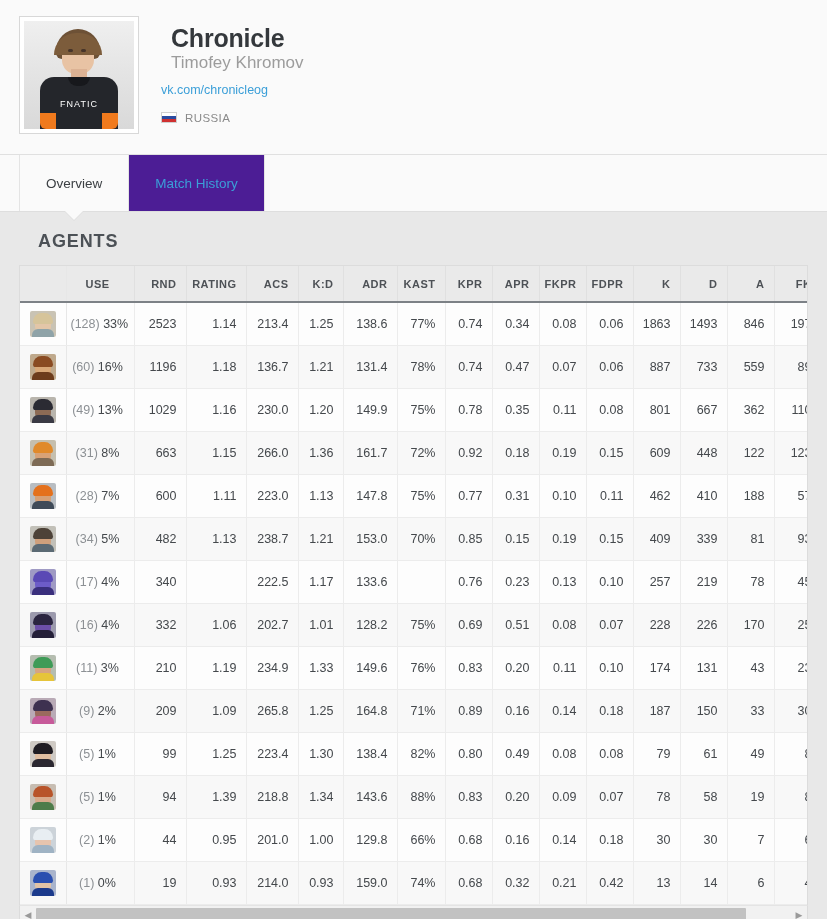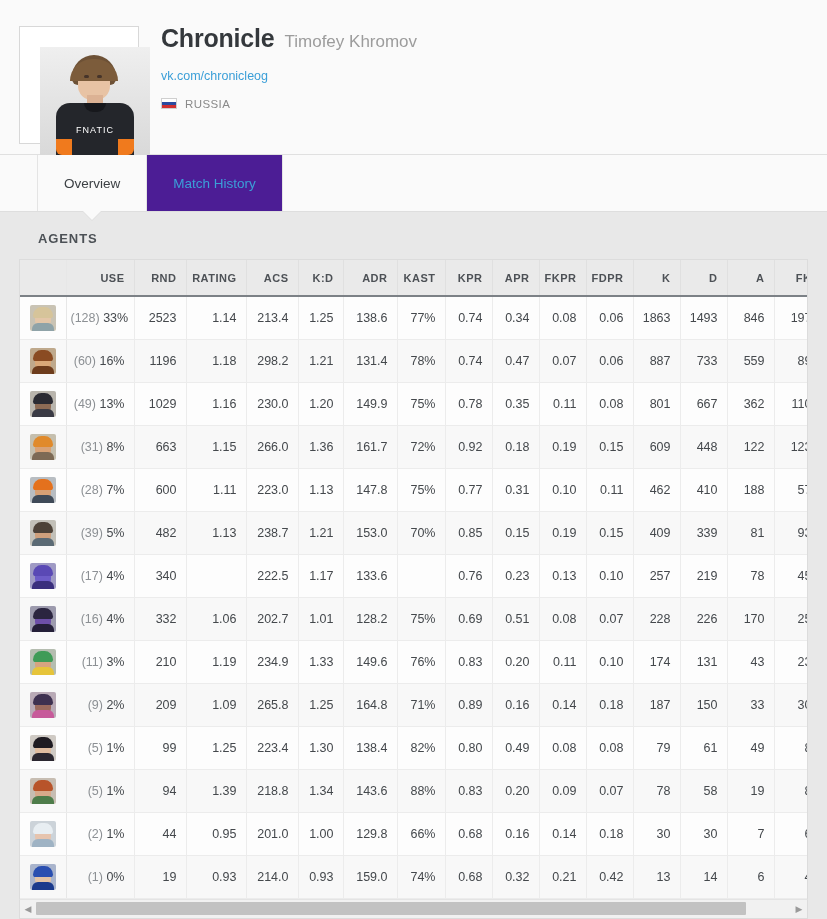--- a/index.html
+++ b/index.html
@@ -30,25 +30,25 @@
     height: 155px;
     box-sizing: border-box;
     display: flex;
     align-items: flex-start;
     border-bottom: 1px solid #e0e0e0;
   }
   .avatar-box {
     width: 120px;
     height: 118px;
     margin-left: 19px;
-    margin-top: 12px;
+    margin-top: 2px;
     border: 1px solid #d8d8d8;
     background: #ffffff;
     box-sizing: border-box;
-    padding: 20px;
+    padding: 4px;
     flex: none;
   }
   .avatar-img {
     width: 110px;
     height: 108px;
     background: #dcdcdc;
     position: relative;
     overflow: hidden;
   }
   
@@ -97,21 +97,22 @@
     font-family: "Liberation Sans", sans-serif; line-height: 10px;
   }
 
   .id-block {
     margin-left: 22px;
     padding-top: 10px;
   }
   .name-row {
     display: flex;
     align-items: baseline;
-    margin-bottom: 15px;
+    margin-bottom: 9px;
+    flex-direction: column;
   }
   .nick {
     font-size: 25px;
     font-weight: bold;
     color: #34383c;
     letter-spacing: -0.2px;
   }
   .realname {
     font-size: 17px;
     color: #9c9c9c;
@@ -160,21 +161,21 @@
     align-items: center;
     justify-content: center;
     padding: 0 26px;
     font-size: 13.5px;
     color: #3b9fd8;
     border-right: 1px solid #e4e4e4;
     cursor: pointer;
     position: relative;
     background: #4c1d95;
   }
-  .tab:first-child { border-left: 1px solid #e4e4e4; margin-left: 37px; justify-content: flex-end; }
+  .tab:first-child { border-left: 1px solid #e4e4e4; margin-left: 19px; justify-content: flex-end; }
   .tab.active { color: #3c4044; background: #fafafa; }
   .tab-caret {
     position: absolute;
     left: 50%;
     bottom: -9px;
     margin-left: -9px;
     width: 0; height: 0;
     border-left: 9px solid transparent;
     border-right: 9px solid transparent;
     border-top: 9px solid #fafafa;
@@ -185,21 +186,21 @@
   .agents-wrap {
     padding: 0;
   }
   .agents-head {
     display: flex;
     align-items: center;
     justify-content: space-between;
     padding: 19px 19px 13px 38px;
   }
   .agents-title {
-    font-size: 13px;
+    font-size: 18px;
     letter-spacing: 0.9px;
     color: #4c5156;
     font-weight: bold;
   }
   .past-filter {
     display: flex;
     align-items: center;
     font-size: 11.5px;
     color: #5f6469;
   }
@@ -249,21 +250,21 @@
     border-right: 1px solid #e0e0e0;
     border-bottom: 2px solid #7c8186;
     height: 36px;
     box-sizing: border-box;
   }
   table.agents th.c-icon,
   table.agents td.c-icon {
     width: 46px;
     border-right: 1px solid #e7e7e7;
   }
-  table.agents th.c-use, table.agents td.c-use { width: 68px; }
+  table.agents th.c-use, table.agents td.c-use { width: 68px; text-align: center; }
   table.agents th.c-rnd, table.agents td.c-rnd { width: 52px; }
   table.agents th.c-rating, table.agents td.c-rating { width: 60px; }
   table.agents th.c-acs, table.agents td.c-acs { width: 52px; }
   table.agents th.c-kd, table.agents td.c-kd { width: 45px; }
   table.agents th.c-adr, table.agents td.c-adr { width: 54px; }
   table.agents th.c-kast, table.agents td.c-kast { width: 48px; }
   table.agents th.c-num, table.agents td.c-num { width: 47px; }
 
   table.agents td {
     text-align: right;
@@ -445,21 +446,21 @@
               <td class="c-num">1863</td>
               <td class="c-num">1493</td>
               <td class="c-num">846</td>
               <td class="c-num">197</td>
             </tr>
             <tr>
               <td class="c-icon"><span class="agent-ico" style="background: rgb(191, 169, 140);"><span class="face" style="background:#d9a878"></span><span class="hair" style="background:#8a4b22"></span><span class="body" style="background:#6d3c1c"></span></span></td>
               <td class="c-use"><span class="use-count">(60)</span> <span class="use-pct">16%</span></td>
               <td class="c-rnd">1196</td>
               <td class="c-rating">1.18</td>
-              <td class="c-acs">298.2</td>
+              <td class="c-acs">136.7</td>
               <td class="c-kd">1.21</td>
               <td class="c-adr">131.4</td>
               <td class="c-kast">78%</td>
               <td class="c-num">0.74</td>
               <td class="c-num">0.47</td>
               <td class="c-num">0.07</td>
               <td class="c-num">0.06</td>
               <td class="c-num">887</td>
               <td class="c-num">733</td>
               <td class="c-num">559</td>
@@ -514,21 +515,21 @@
               <td class="c-num">0.31</td>
               <td class="c-num">0.10</td>
               <td class="c-num">0.11</td>
               <td class="c-num">462</td>
               <td class="c-num">410</td>
               <td class="c-num">188</td>
               <td class="c-num">57</td>
             </tr>
             <tr>
               <td class="c-icon"><span class="agent-ico" style="background: rgb(194, 192, 184);"><span class="face" style="background:#cfa07c"></span><span class="hair" style="background:#4d4238"></span><span class="body" style="background:#5b6a74"></span></span></td>
-              <td class="c-use"><span class="use-count">(39)</span> <span class="use-pct">5%</span></td>
+              <td class="c-use"><span class="use-count">(34)</span> <span class="use-pct">5%</span></td>
               <td class="c-rnd">482</td>
               <td class="c-rating">1.13</td>
               <td class="c-acs">238.7</td>
               <td class="c-kd">1.21</td>
               <td class="c-adr">153.0</td>
               <td class="c-kast">70%</td>
               <td class="c-num">0.85</td>
               <td class="c-num">0.15</td>
               <td class="c-num">0.19</td>
               <td class="c-num">0.15</td>

